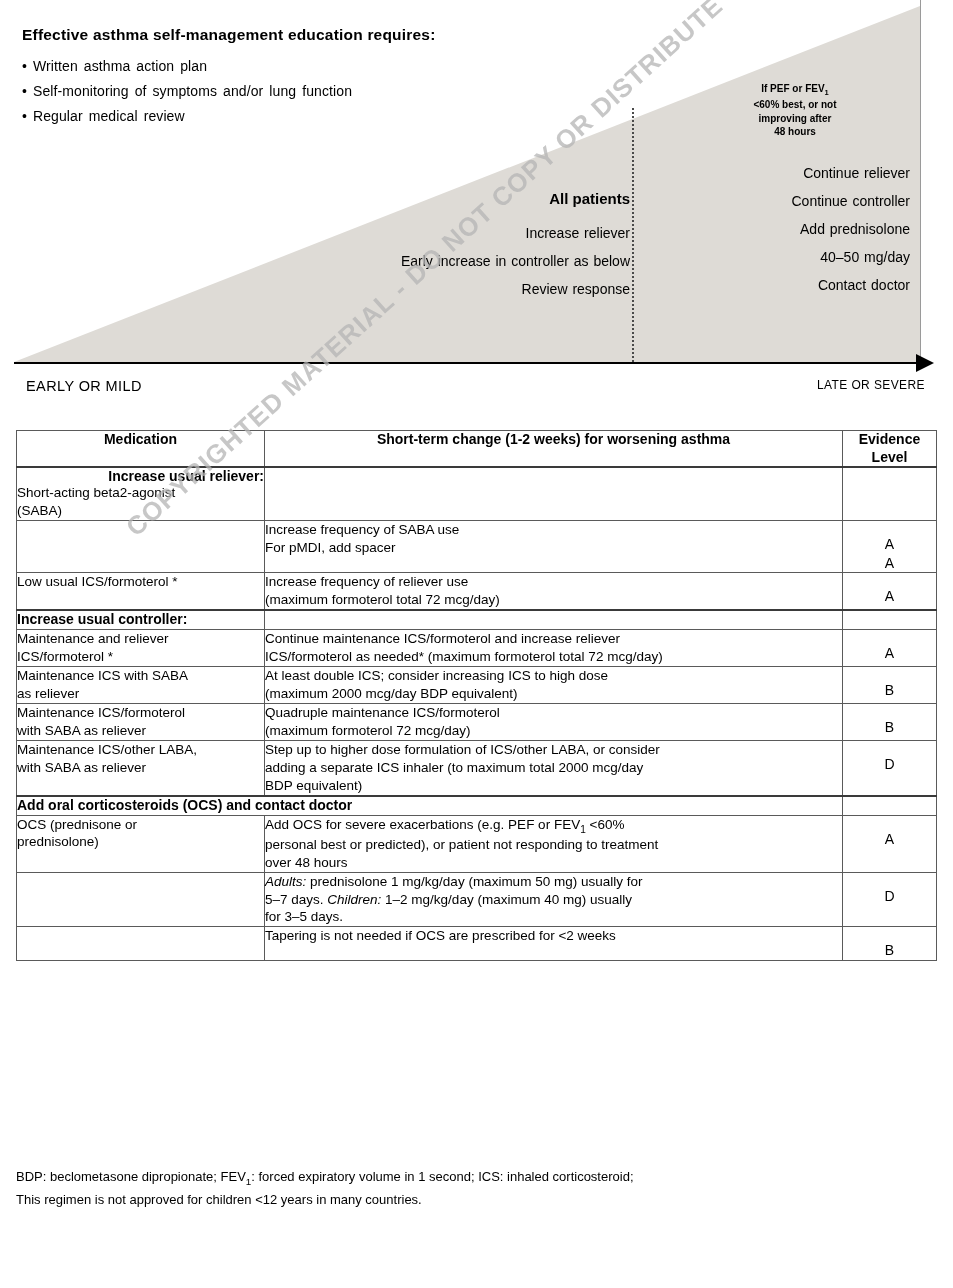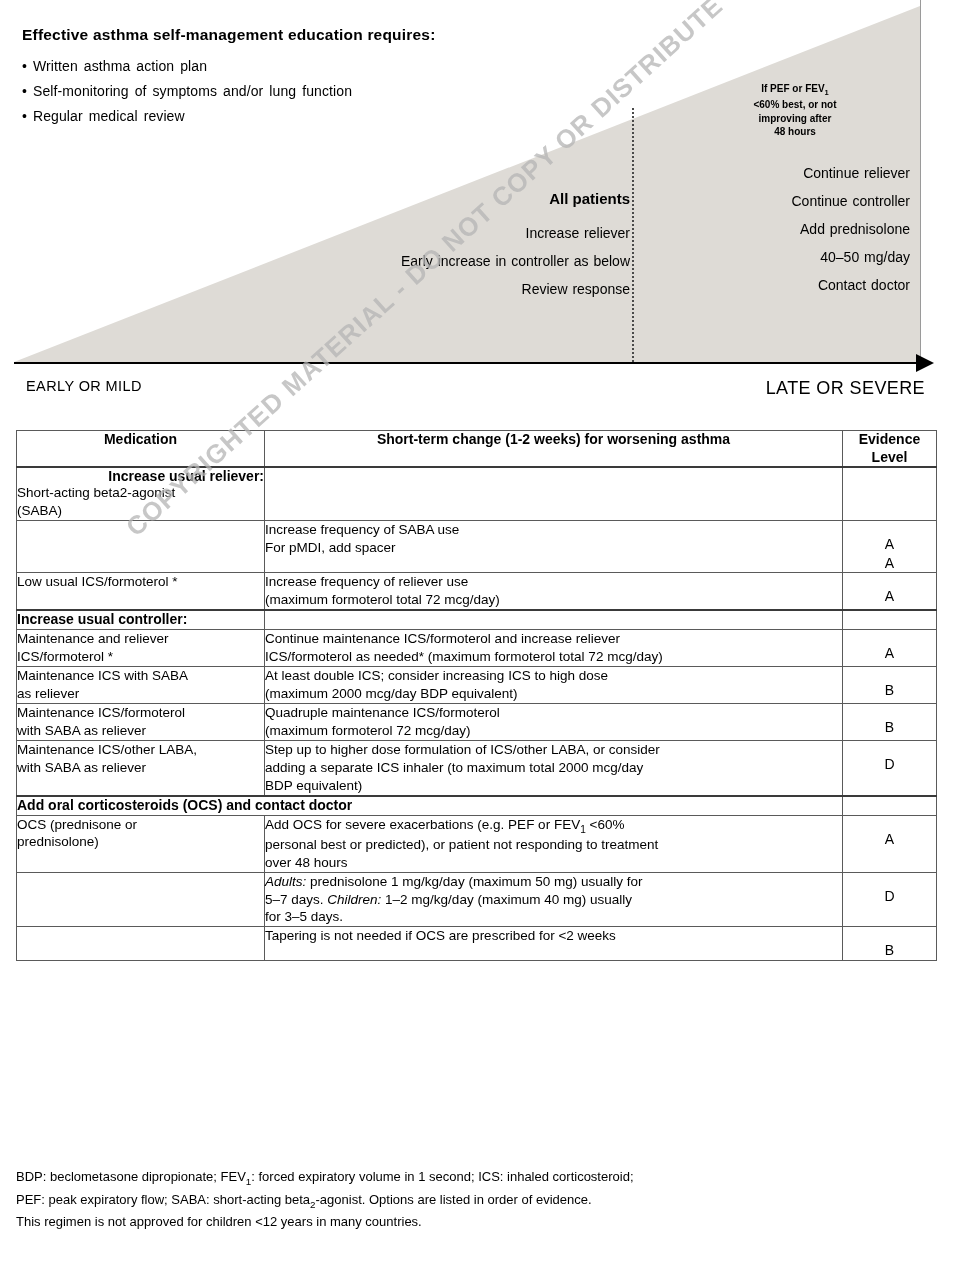--- a/index.html
+++ b/index.html
@@ -138,21 +138,21 @@
     left: 26px;
     top: 378px;
     font-size: 14.5px;
     letter-spacing: 0.4px;
     z-index: 3;
   }
   .axis-right-label {
     position: absolute;
     right: 28px;
     top: 378px;
-    font-size: 18px;
+    font-size: 12px;
     letter-spacing: 0.4px;
     z-index: 3;
   }
 
   
   .watermark {
     position: absolute;
     left: 120px;
     top: 520px;
     width: 720px;
@@ -367,17 +367,16 @@
           <td class="cell" style="border-top:none;">Tapering is not needed if OCS are prescribed for &lt;2 weeks</td>
           <td class="cell center" style="border-top:none;">B</td>
         </tr>
 
       </tbody>
     </table>
   </div>
 
   <div class="notes">
     <p>BDP: beclometasone dipropionate; FEV<span class="sub">1</span>: forced expiratory volume in 1 second; ICS: inhaled corticosteroid;</p>
-    <p>PEF: peak expiratory flow; SABA: short-acting beta<span class="sub">2</span>-agonist. Options are listed in order of evidence.</p>
     <p>This regimen is not approved for children &lt;12 years in many countries.</p>
   </div>
 
 </div>
 
 </body></html>

